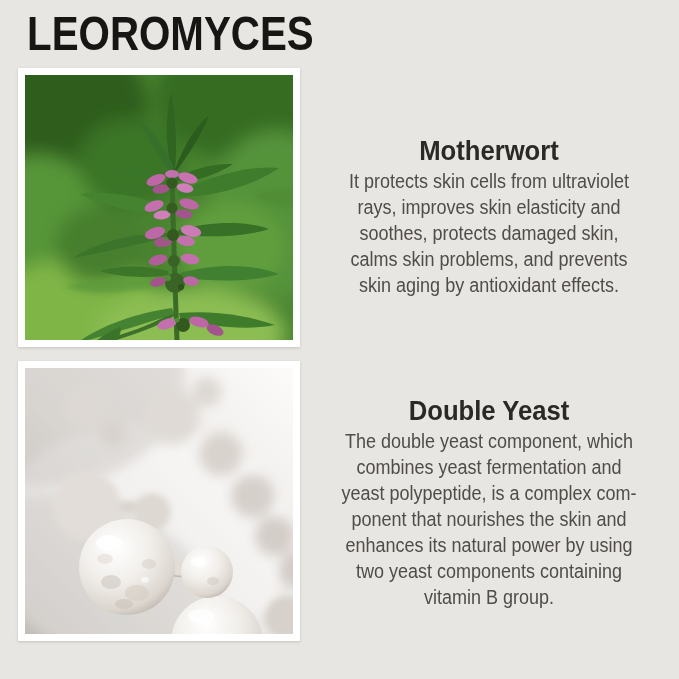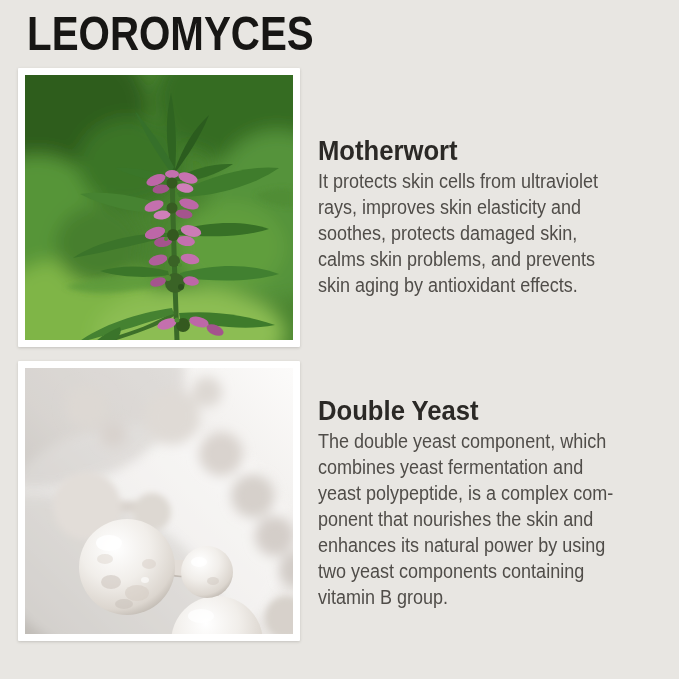--- a/index.html
+++ b/index.html
@@ -4,20 +4,21 @@
 <style>
   html, body { margin: 0; padding: 0; }
   body { background: #e8e6e2; }
   .canvas {
     position: relative;
     width: 679px;
     height: 679px;
     background: #e8e6e2;
     overflow: hidden;
     font-family: "Liberation Sans", "DejaVu Sans", sans-serif;
+    text-align: center;
   }
   .page-title {
     position: absolute;
     left: 27px;
     top: 10px;
     margin: 0;
     font-size: 48px;
     line-height: 1;
     font-weight: 700;
     letter-spacing: 0px;

